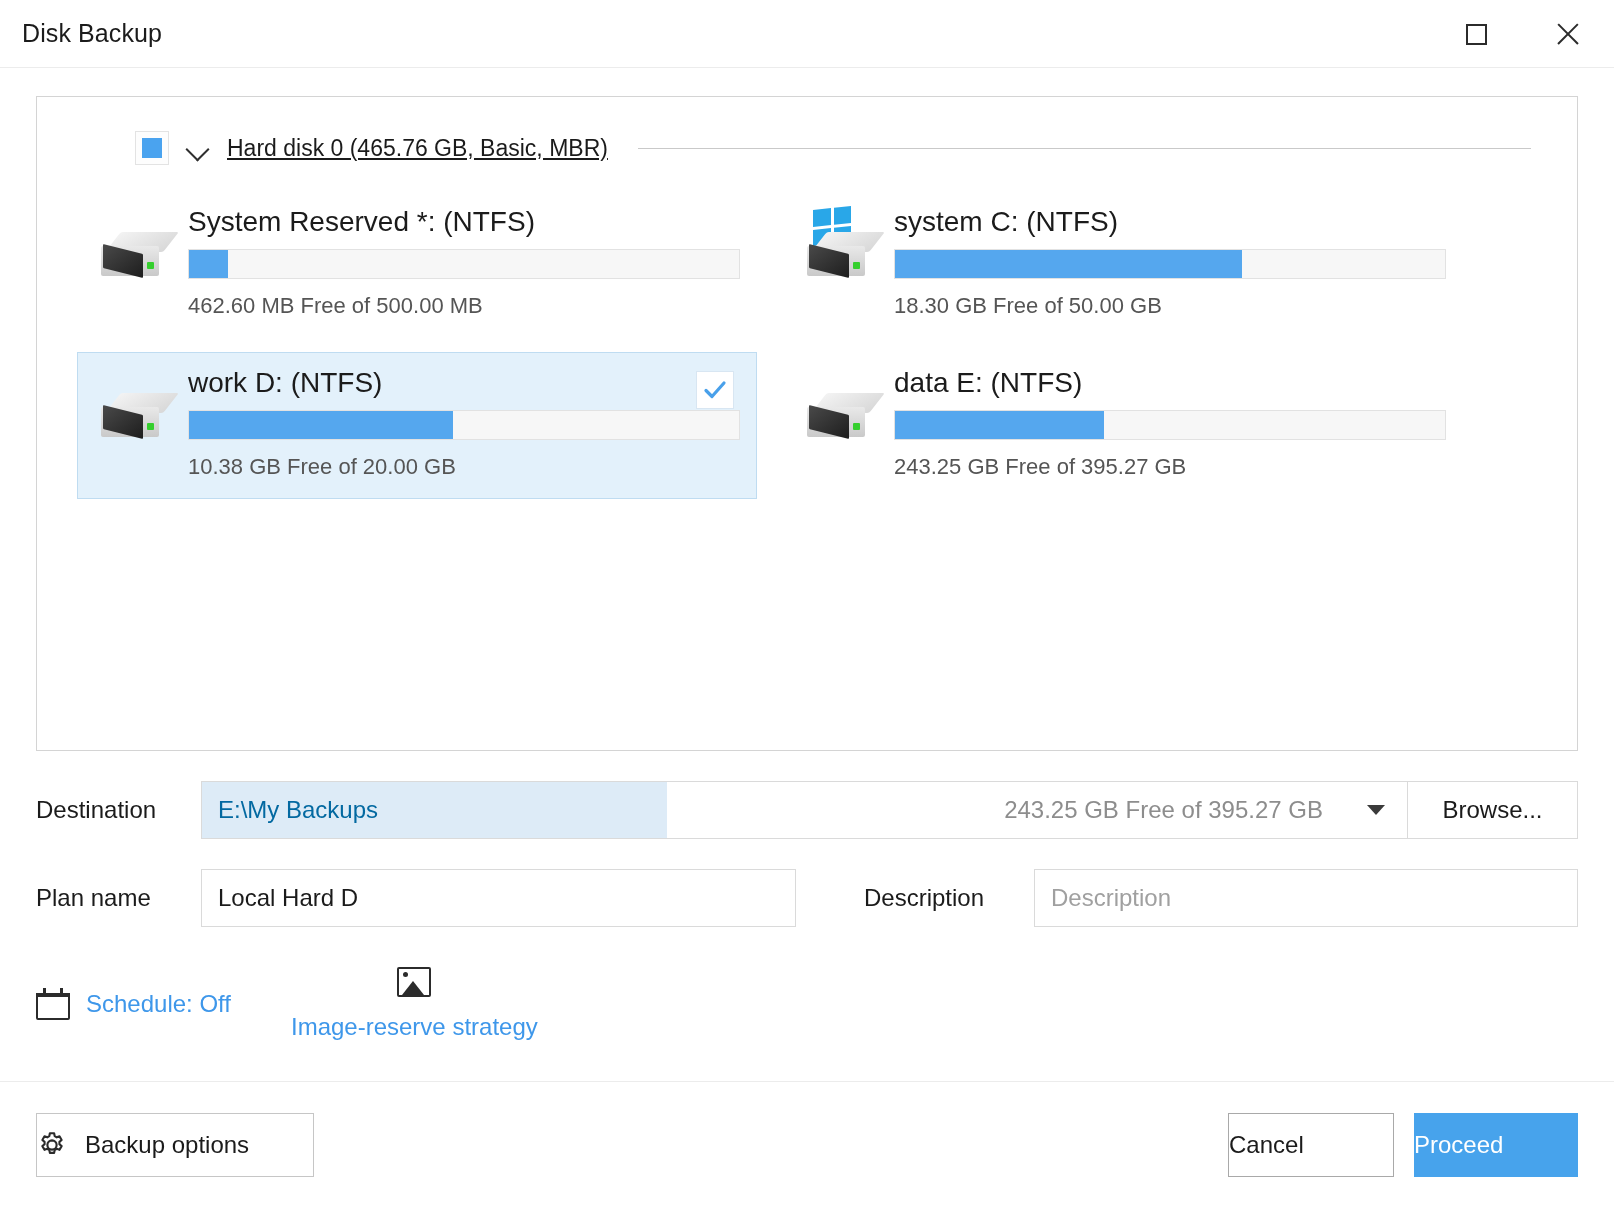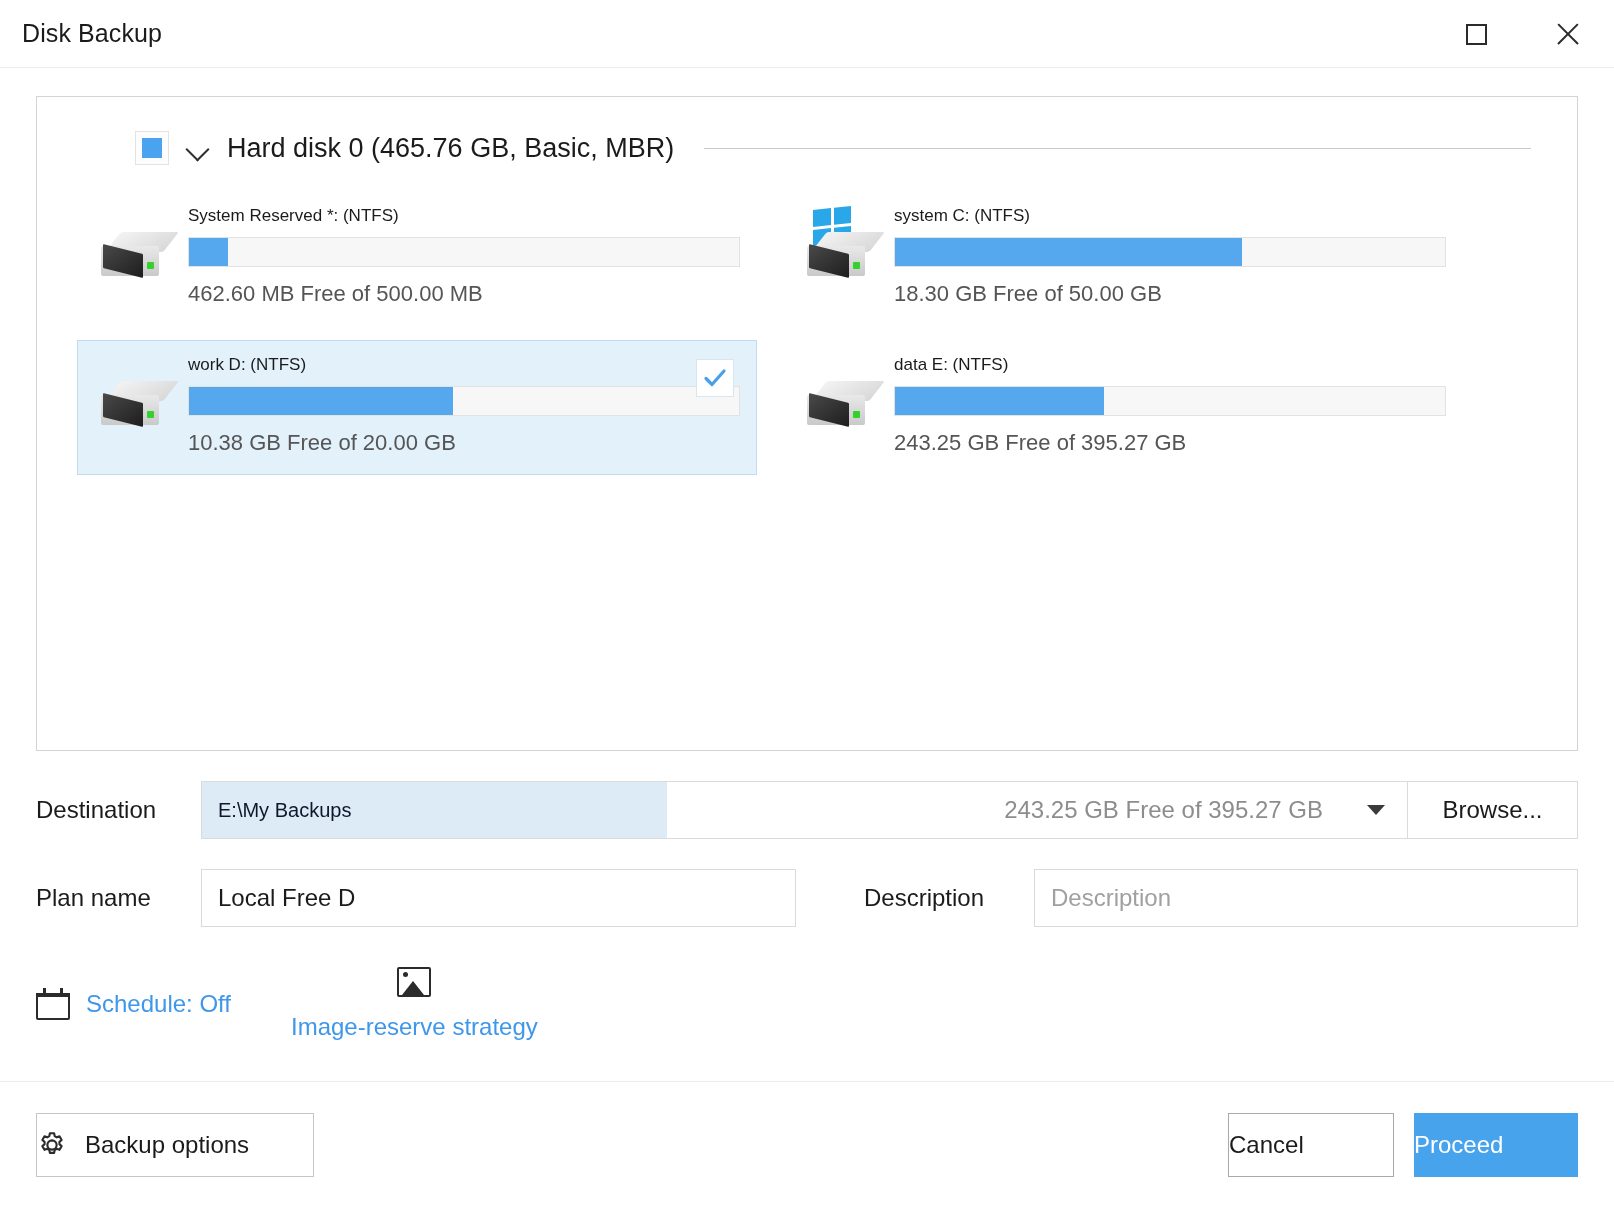--- a/index.html
+++ b/index.html
@@ -91,23 +91,24 @@
   .chev::before {
     content: "";
     position: absolute;
     left: 4px; top: 6px;
     width: 15px; height: 15px;
     border-right: 2.4px solid #2f2f2f;
     border-bottom: 2.4px solid #2f2f2f;
     transform: rotate(45deg);
   }
   .disk-title {
-    font-size: 27px;
-    color: #1b1b1b;
-    white-space: nowrap;
+    font-size: 23px;
+    color: #1b1b1b;
+    white-space: nowrap;
+    text-decoration: underline;
   }
   .disk-rule {
     flex: 1 1 auto;
     height: 1px;
     background: #c9c9c9;
     margin-left: 14px;
     margin-right: 6px;
   }
 
   
@@ -133,21 +134,21 @@
   .part-icon {
     width: 96px;
     flex: 0 0 96px;
     display: flex;
     align-items: center;
     justify-content: center;
     padding-top: 26px;
   }
   .part-main { flex: 1 1 auto; min-width: 0; }
   .part-name {
-    font-size: 17px;
+    font-size: 28px;
     color: #1b1b1b;
     margin-bottom: 11px;
     white-space: nowrap;
   }
   .bar {
     height: 30px;
     background: #f7f7f7;
     border: 1px solid #e2e2e2;
     overflow: hidden;
   }
@@ -233,22 +234,22 @@
     border: 1px solid #dadada;
     display: flex;
     align-items: stretch;
     background: #ffffff;
   }
   .dest-value {
     flex: 0 0 465px;
     background: #ddebf7;
     display: flex; align-items: center;
     padding: 0 16px;
-    font-size: 20px;
-    color: #0f172a;
+    font-size: 24px;
+    color: #0369a1;
     white-space: nowrap;
     overflow: hidden;
   }
   .dest-space {
     flex: 1 1 auto;
     display: flex;
     align-items: center;
     justify-content: flex-end;
     padding-right: 22px;
     font-size: 24px;
@@ -521,21 +522,21 @@
       <div class="dest-space">243.25 GB Free of 395.27 GB</div>
       <div class="dest-caret">
         <div class="caret-glyph"></div>
       </div>
       <div class="browse-btn">Browse...</div>
     </div>
   </div>
 
   <div class="row">
     <div class="row-label plan-label">Plan name</div>
-    <div class="text-input plan-input">Local Free D</div>
+    <div class="text-input plan-input">Local Hard D</div>
     <div class="row-label desc-label">Description</div>
     <div class="text-input desc-input">Description</div>
   </div>
 
   <div class="links-row">
     <div class="link">
       <div class="cal-icon">
         <div class="peg l"></div>
           <div class="peg r"></div>
         <div class="body"></div>

